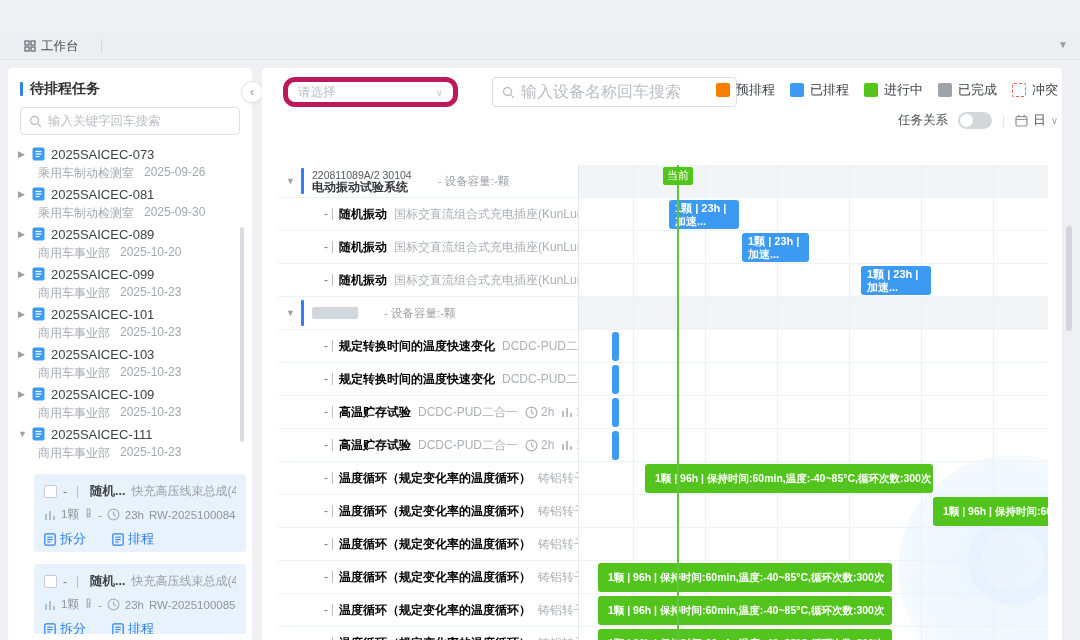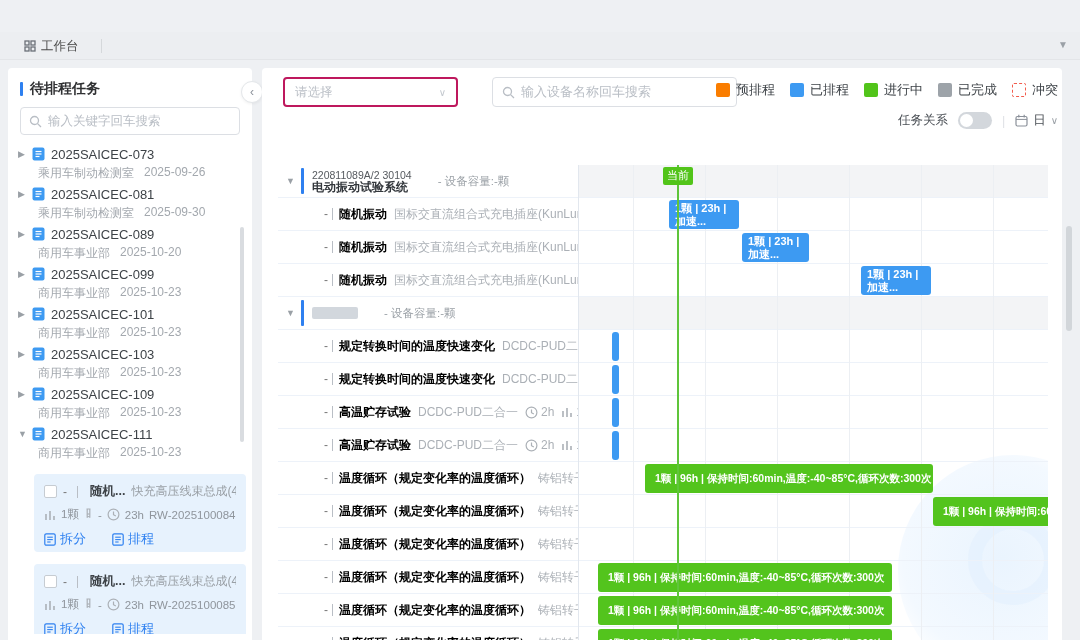--- a/index.html
+++ b/index.html
@@ -38,22 +38,22 @@
   .sc-r2 { margin-top:7px; display:flex; align-items:center; gap:5px; font-size:11.5px; color:#8f959c; white-space:nowrap; }
   .sc-r3 { margin-top:8px; display:flex; gap:26px; }
   .sc-link { display:flex; align-items:center; gap:4px; color:#2e80f0; font-size:13px; cursor:pointer; }
   .side-scroll { position:absolute; right:8px; top:159px; width:4px; height:215px; background:#d9dce0; border-radius:2px; }
   .side-actions { position:absolute; left:0; bottom:9px; width:244px; display:flex; padding:0 12px; gap:14px; }
   .btn-o { flex:0 0 104px; height:27px; border:1px solid #f79b33; color:#f78a1e; border-radius:4px; background:#fff; display:flex; align-items:center; justify-content:center; gap:5px; font-size:13px; cursor:pointer; }
   .btn-b { flex:1; height:27px; border:1px solid #2e80f0; color:#2e80f0; border-radius:4px; background:#fff; display:flex; align-items:center; justify-content:center; gap:5px; font-size:13px; cursor:pointer; }
 
   
   .panel { position:absolute; left:262px; top:8px; width:800px; height:596px; background:#fff; border-radius:4px; }
-  .tb-select { position:absolute; left:21px; top:9px; width:175px; height:30px; border:2px solid #be185d; border-radius:4px; display:flex; align-items:center; justify-content:space-between; padding:0 10px; font-size:12.5px; color:#b9bec5; cursor:pointer; }
-  .tb-search { position:absolute; left:230px; top:9px; width:245px; height:30px; border:1px solid #dcdfe4; border-radius:4px; display:flex; align-items:center; gap:6px; padding:0 9px; font-size:13px; color:#b9bec5; }
+  .tb-select { position:absolute; left:21px; top:9px; width:175px; height:30px; border:5px solid #be185d; border-radius:12px; display:flex; align-items:center; justify-content:space-between; padding:0 10px; font-size:12.5px; color:#b9bec5; cursor:pointer; }
+  .tb-search { position:absolute; left:230px; top:9px; width:245px; height:30px; border:1px solid #dcdfe4; border-radius:4px; display:flex; align-items:center; gap:6px; padding:0 9px; font-size:16px; color:#b9bec5; }
   .legend { position:absolute; right:4px; top:13px; display:flex; align-items:center; gap:15px; }
   .lg-item { display:flex; align-items:center; gap:6px; font-size:13px; color:#3d4247; }
   .lg-sq { width:14px; height:14px; border-radius:2px; }
   .lg-sq.dash { background:#fff; border:1.5px dashed #f25c4d; }
   .legend2 { position:absolute; right:4px; top:44px; display:flex; align-items:center; gap:10px; font-size:12.5px; color:#4a4f55; }
   .toggle { width:34px; height:17px; border-radius:9px; background:#d3d7dc; position:relative; cursor:pointer; }
   .toggle .knob { position:absolute; left:2px; top:2px; width:13px; height:13px; border-radius:50%; background:#fff; }
   .lg2-sep { color:#dfe2e6; }
   .view-mode { display:flex; align-items:center; gap:5px; color:#4a4f55; cursor:pointer; }
 

